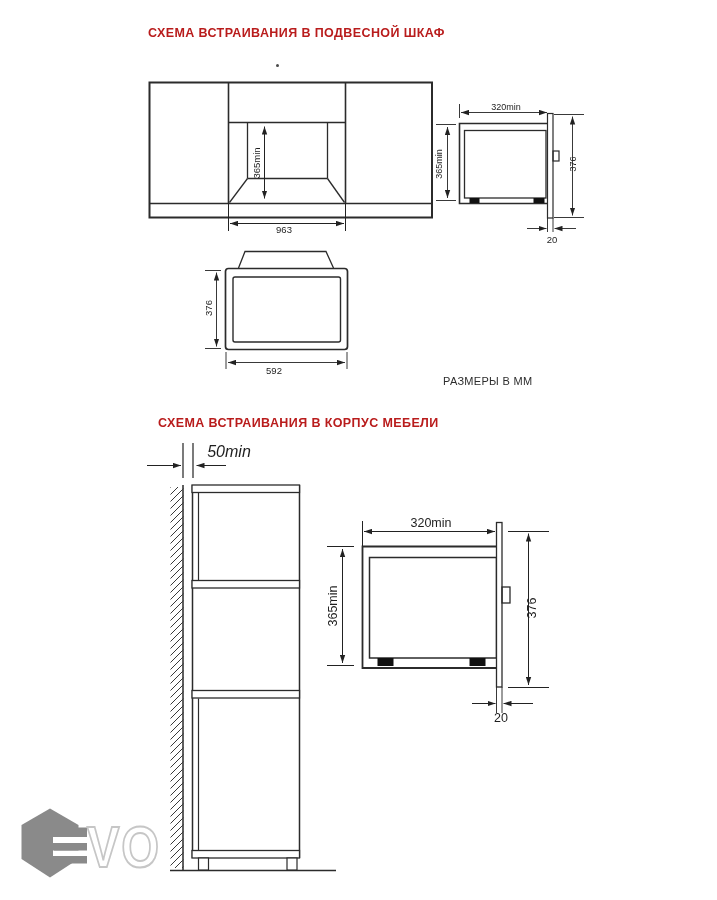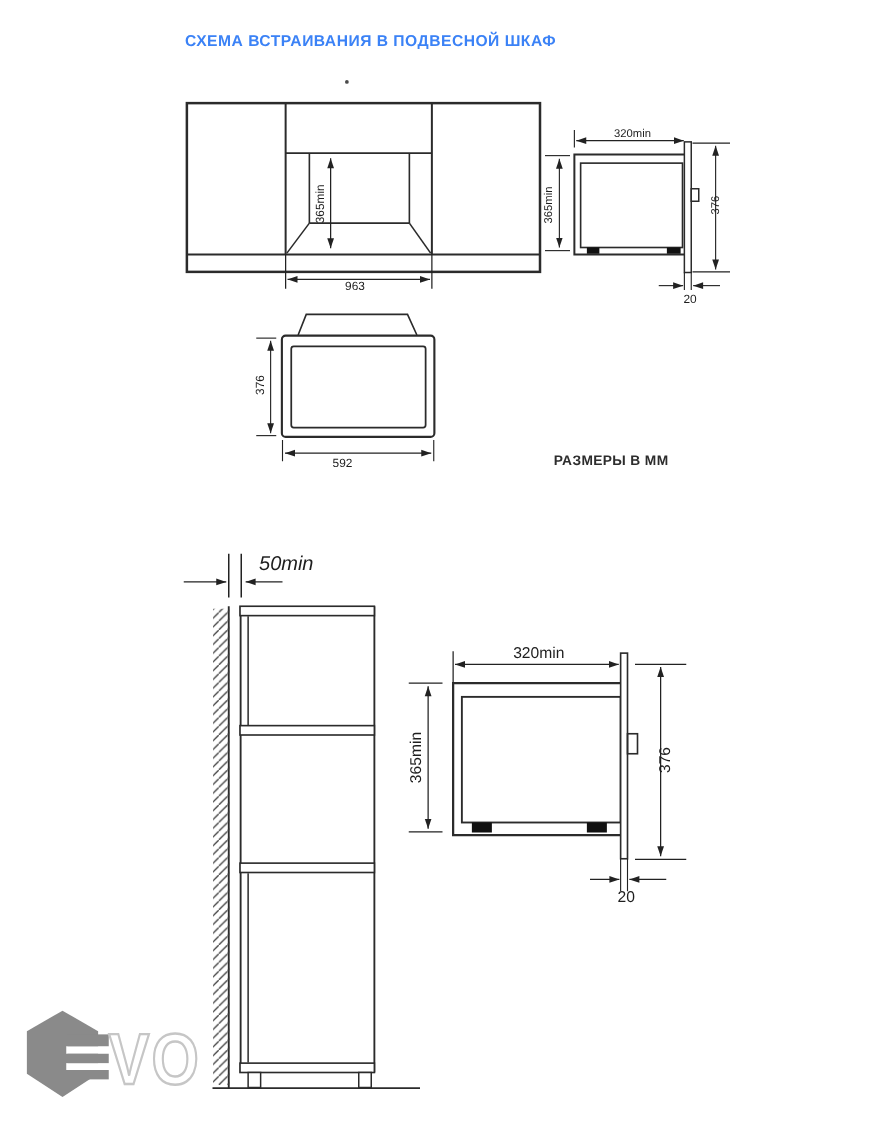--- a/index.html
+++ b/index.html
@@ -2,25 +2,25 @@
 <html><head>
 <meta charset="utf-8">
 <style>
   html,body{margin:0;padding:0;background:#e9e9e9;}
   #page{
     position:relative;width:717px;height:900px;background:#ffffff;
     font-family:"Liberation Sans",sans-serif;overflow:hidden;margin:0 auto;
   }
   .title{
     position:absolute;font-weight:bold;font-size:12.5px;letter-spacing:.4px;
-    color:#3b82f6;white-space:nowrap;text-align:right;
+    color:#b91c1c;white-space:nowrap;text-align:right;
   }
   .note{
-    position:absolute;font-weight:bold;font-size:11px;letter-spacing:.3px;
-    color:#2d2d2d;white-space:nowrap;
+    position:absolute;font-weight:normal;font-size:11px;letter-spacing:.3px;
+    color:#2d2d2d;white-space:nowrap;margin-top:12px;
   }
   .dim{
     position:absolute;font-size:9.5px;color:#1e1e1e;white-space:nowrap;
     transform:translate(-50%,-50%);line-height:1;
   }
   .dim.sm{font-size:9px;}
   .dim.lg{font-size:12.5px;}
   .dim.xl{font-size:16px;font-style:italic;}
   .dim.rot{transform:translate(-50%,-50%) rotate(-90deg);}
   .dot{position:absolute;width:3px;height:3px;background:#4a4a4a;border-radius:50%;}
@@ -178,20 +178,21 @@
   <div class="dim sm" style="left:506px;top:107px">320min</div>
   <div class="dim sm rot" style="left:439px;top:164px">365min</div>
   <div class="dim sm rot" style="left:573px;top:164px">376</div>
   <div class="dim" style="left:552px;top:240px">20</div>
 
   <div class="dim rot" style="left:209px;top:308px">376</div>
   <div class="dim" style="left:274px;top:371px">592</div>
 
   <div class="note" style="left:443px;top:363px">РАЗМЕРЫ В ММ</div>
 
+  <div class="title" style="left:158px;top:416px">СХЕМА ВСТРАИВАНИЯ В КОРПУС МЕБЕЛИ</div>
 
   <div class="dim xl" style="left:229px;top:452px">50min</div>
 
   <div class="dim lg" style="left:431px;top:523px">320min</div>
   <div class="dim lg rot" style="left:333px;top:606px">365min</div>
   <div class="dim lg rot" style="left:532px;top:608px">376</div>
   <div class="dim lg" style="left:501px;top:718px">20</div>
 
 </div>
 

